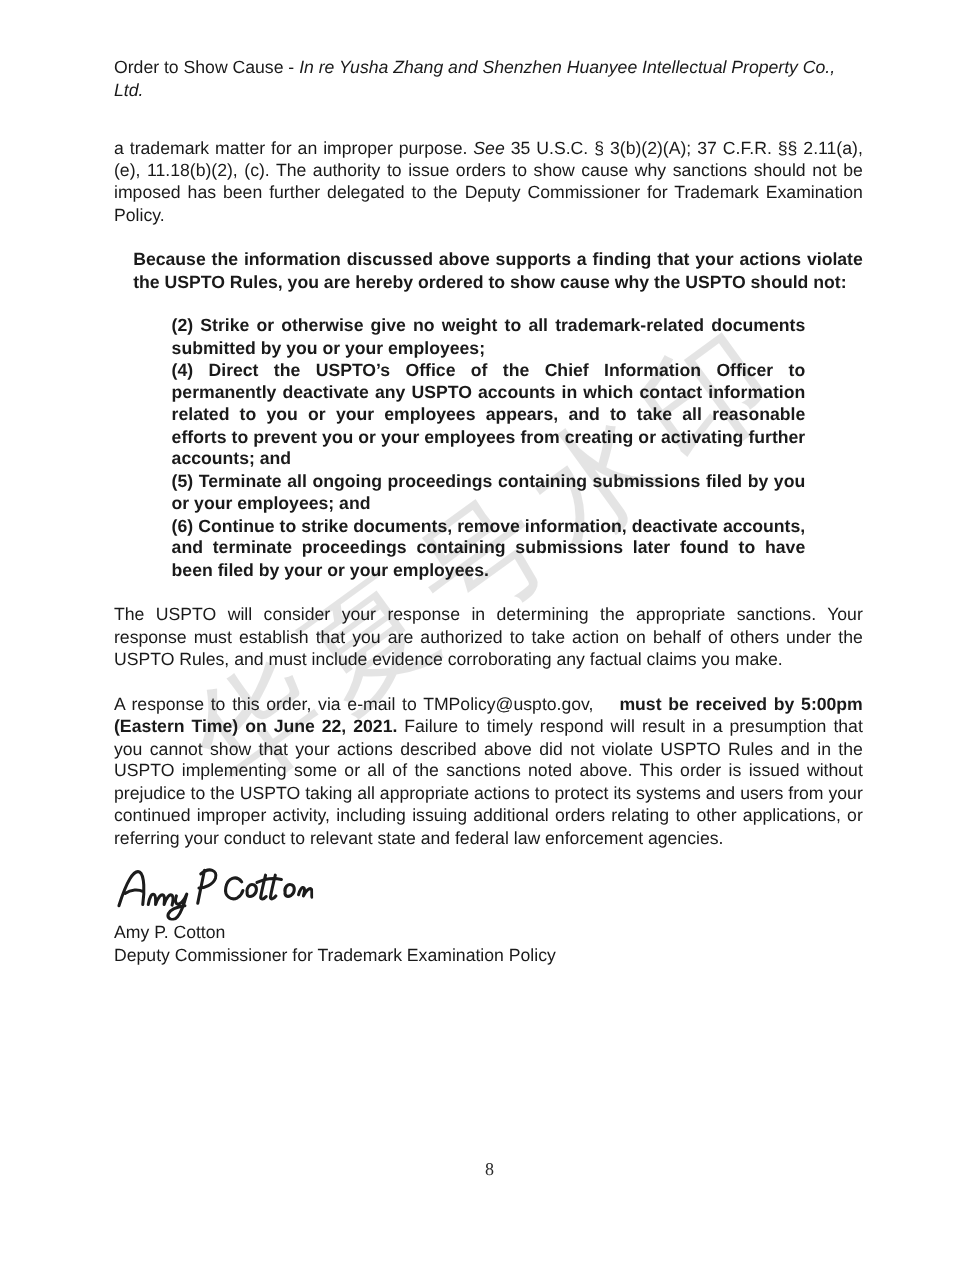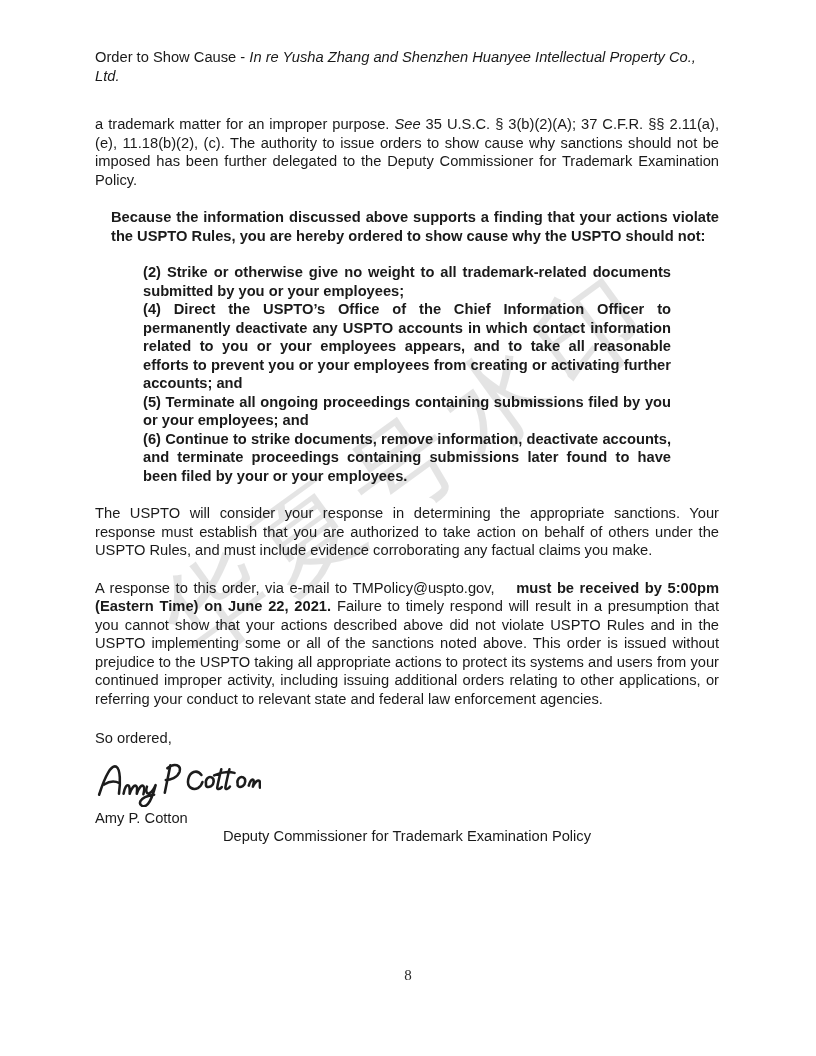--- a/index.html
+++ b/index.html
@@ -25,21 +25,21 @@
     margin-top:18px;
     margin-left:48px;
     width:528px;
     font-weight:bold;
   }
   .para-consider { margin-top:19px; }
   .para-response { margin-top:19px; }
   .closing { margin-top:21px; }
   .signature-svg { display:block; margin:6px 0 2px -2px; }
   .sig-name  { margin-top:2px; }
-  .sig-title { margin-top:0;text-align:center; }
+  .sig-title { margin-top:0; }
   .page-number {
     position:absolute; left:0; right:0; top:966px;
     text-align:center; z-index:1;
     font-family:"Liberation Serif", serif;
     font-size:15px; color:#2a2a2a;
   }
   .watermark {
     position:absolute; left:38px; top:455px; width:740px;
     z-index:0; text-align:center;
     transform:rotate(-36deg);
@@ -68,21 +68,20 @@
       <p class="list-item">(2) Strike or otherwise give no weight to all trademark-related documents submitted by you or your employees;</p>
       <p class="list-item">(4) Direct the USPTO’s Office of the Chief Information Officer to permanently deactivate any USPTO accounts in which contact information related to you or your employees appears, and to take all reasonable efforts to prevent you or your employees from creating or activating further accounts; and</p>
       <p class="list-item">(5) Terminate all ongoing proceedings containing submissions filed by you or your employees; and</p>
       <p class="list-item">(6) Continue to strike documents, remove information, deactivate accounts, and terminate proceedings containing submissions later found to have been filed by your or your employees.</p>
     </div>
 
     <p class="para-consider jp">The USPTO will consider your response in determining the appropriate sanctions. Your response must establish that you are authorized to take action on behalf of others under the USPTO Rules, and must include evidence corroborating any factual claims you make.</p>
 
     <p class="para-response jp"><span>A response to this order, via e-mail to TMPolicy@uspto.gov, </span><span class="b">must be received by 5:00pm (Eastern Time) on June 22, 2021.</span><span> Failure to timely respond will result in a presumption that you cannot show that your actions described above did not violate USPTO Rules and in the USPTO implementing some or all of the sanctions noted above. This order is issued without prejudice to the USPTO taking all appropriate actions to protect its systems and users from your continued improper activity, including issuing additional orders relating to other applications, or referring your conduct to relevant state and federal law enforcement agencies.</span></p>
 
-    <p class="closing">So ordered,</p>
 
     <svg class="signature-svg" width="168" height="53" viewBox="0 0 330 104" aria-hidden="true">
       <g fill="none" stroke="#1c1c1c" stroke-width="5" stroke-linecap="round" stroke-linejoin="round">
         <path d="M12,80 C24,42 36,20 46,25 C54,30 54,58 51,78 M22,60 C32,53 44,53 52,57"></path>
         <path d="M60,78 C62,66 66,59 70,62 C73,65 72,74 72,78 C76,66 81,60 85,63 C88,66 86,74 86,78 C90,66 95,60 99,63 C102,66 100,75 99,79"></path>
         <path d="M106,64 C103,73 105,79 111,77 C117,74 121,66 123,61 C119,76 115,90 108,98 C100,107 90,101 93,93 C96,86 106,82 120,80"></path>
         <path d="M152,22 C148,42 144,62 141,76 M146,28 C160,16 174,22 170,35 C166,46 152,51 143,51"></path>
         <path d="M213,41 C204,29 190,35 187,50 C184,65 196,72 206,67 C211,64 214,59 215,55"></path>
         <path d="M222,59 C220,50 227,43 233,46 C239,49 238,59 232,63 C225,67 221,64 222,59"></path>
         <path d="M252,30 C248,46 245,60 244,66 C244,70 249,70 253,65 M268,30 C264,46 261,60 260,66 C260,70 265,70 269,64 M238,42 C252,35 266,34 278,37"></path>

